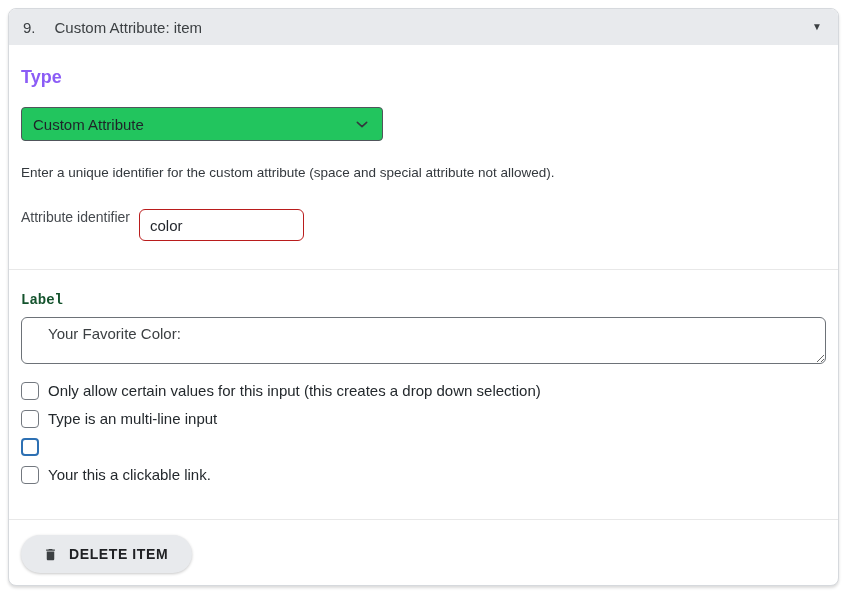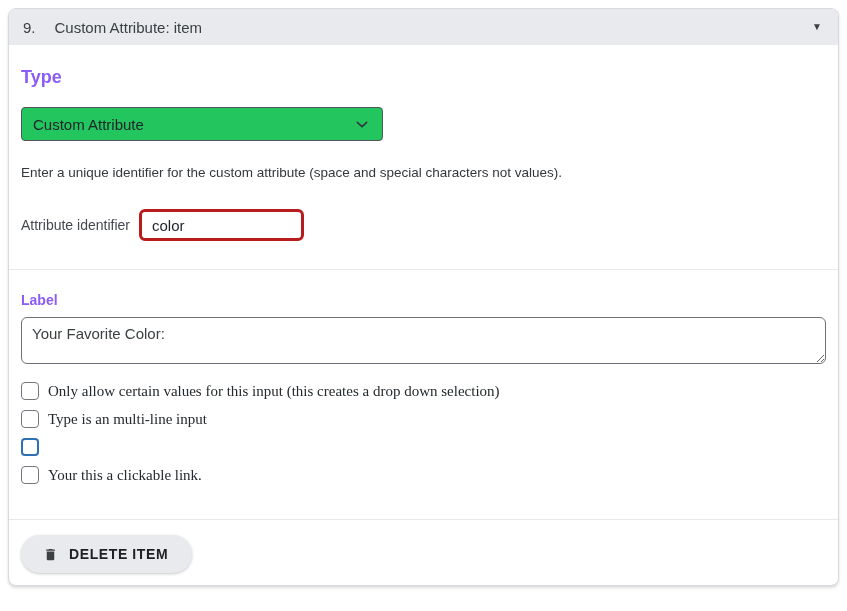--- a/index.html
+++ b/index.html
@@ -41,49 +41,49 @@
     display: flex; align-items: center;
     padding: 0 12px 0 11px;
     margin-bottom: 24px;
     background: #22c55e;
     cursor: pointer;
   }
   .select-box .select-value { flex: 1; font-size: 15px; color: #1f2329; }
 
   .helper-text { font-size: 13.5px; color: #33383d; margin-bottom: 29px; }
 
-  .id-row { display: flex; align-items: center; margin-bottom: 28px; }
+  .id-row { display: flex; margin-bottom: 28px; }
   .id-label { font-size: 14px; color: #45494e; margin-right: 9px; }
   .id-input {
     width: 165px; height: 32px;
-    border: 3px solid #b91c1c;
+    border: 1px solid #b91c1c;
     border-radius: 6px;
     padding: 0 10px;
     font-size: 15px; color: #1f2329;
     font-family: "Liberation Sans", sans-serif;
     outline: none;
   }
 
   .divider { border: none; border-top: 1px solid #e8e8e8; }
 
   
-  .label-heading { font-size: 14px; font-weight: 700; color: #8b5cf6; margin-bottom: 9px; }
+  .label-heading { font-size: 14px; font-weight: 700; color: #14532d; margin-bottom: 9px; font-family: Liberation Mono, monospace; }
   .label-textarea {
     width: 100%; height: 47px;
     border: 1px solid #6d7278;
     border-radius: 6px;
-    padding: 7px 10px;
+    padding: 7px 26px;
     font-size: 15px; color: #3c4043;
     font-family: "Liberation Sans", sans-serif;
     resize: vertical;
     margin-bottom: 14px;
     outline: none;
   }
 
-  .cb-row { display: flex; align-items: center; margin-bottom: 10px; font-family: Liberation Serif, serif; }
+  .cb-row { display: flex; align-items: flex-start; margin-bottom: 10px; }
   .cb {
     width: 18px; height: 18px;
     border: 1.5px solid #73787f;
     border-radius: 4px;
     background: #fff;
     flex: 0 0 18px;
     margin-right: 9px;
     cursor: pointer;
   }
   .cb.focused { border: 2px solid #2d70b3; }
@@ -124,21 +124,21 @@
 
     <div class="select-box">
       <span class="select-value">Custom Attribute</span>
       <span style="display:inline-flex;">
         <svg width="16" height="16" viewBox="0 0 24 24" fill="none" stroke="#33383d" stroke-width="2.4" stroke-linecap="round" stroke-linejoin="round">
             <path d="M5 9.5l7 6.5 7-6.5"></path>
           </svg>
       </span>
     </div>
 
-    <p class="helper-text">Enter a unique identifier for the custom attribute (space and special characters not values).</p>
+    <p class="helper-text">Enter a unique identifier for the custom attribute (space and special attribute not allowed).</p>
 
     <div class="id-row">
       <label class="id-label">Attribute identifier</label>
       <input class="id-input" type="text" value="color" style="">
     </div>
   </div>
 
   <hr class="divider">
 
   <div class="section">

